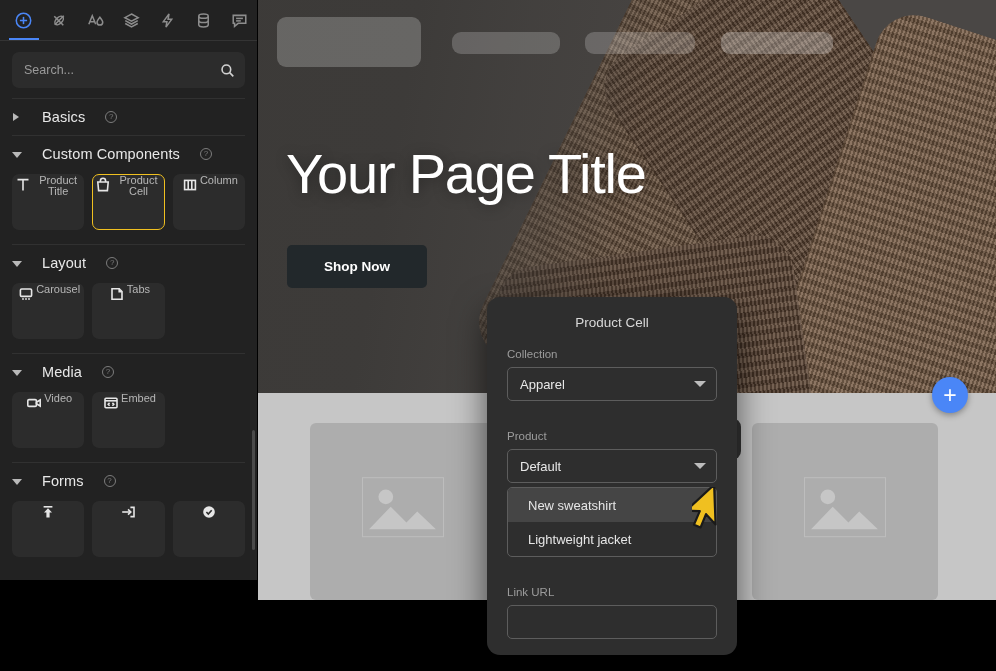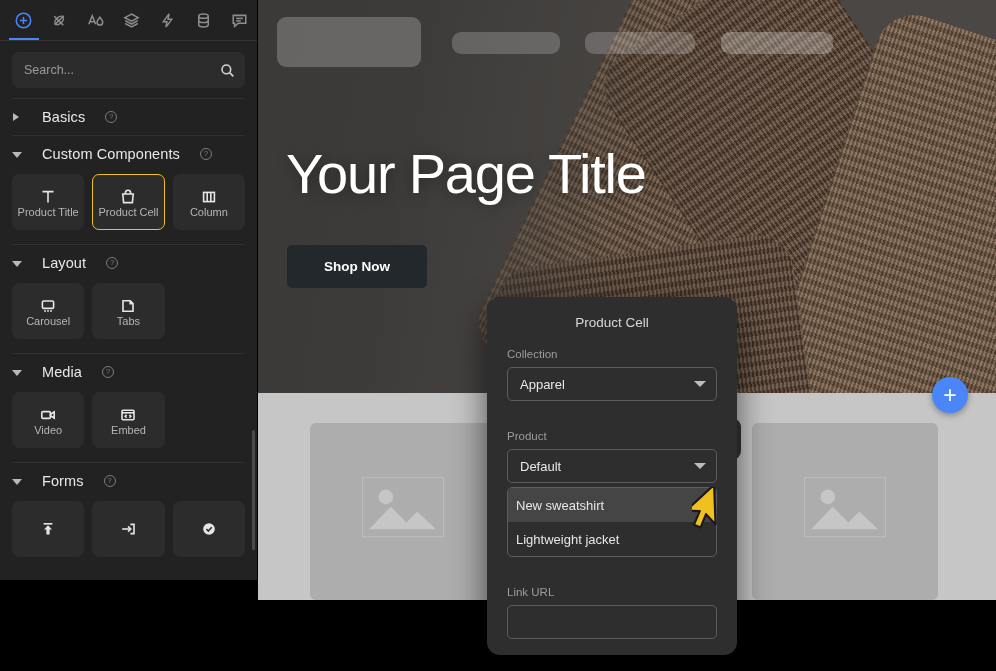--- a/index.html
+++ b/index.html
@@ -115,22 +115,22 @@
     display: grid;
     grid-template-columns: repeat(3, 1fr);
     gap: 8px;
     padding: 2px 12px 14px 12px;
   }
   .tile {
     height: 56px;
     background: #2c2c2c;
     border-radius: 7px;
     border: 1.5px solid transparent;
-    display: flex; flex-direction: column;
-    align-items: center; justify-content: center;
+    display: flex; flex-direction: row;
+    align-items: flex-start; justify-content: center;
     cursor: pointer;
   }
   .tile.selected { border-color: #f0c020; }
   .tile .glyph {
     height: 20px;
     display:flex; align-items:center; justify-content:center;
     color: #e6e6e6;
   }
   .tile .glyph svg { display:block; }
   .tile .glyph .s { stroke:#e6e6e6; fill:none; stroke-width:1.6; }
@@ -329,21 +329,21 @@
   .fgroup { margin-bottom: 29px; }
   .dropdown {
     margin-top: 4px;
     border: 1px solid #5d5d5d;
     border-radius: 5px;
     overflow: hidden;
   }
   .dd-item {
     height: 34px;
     display: flex; align-items: center;
-    padding: 0 8px;
+    padding: 0 20px;
     color: #e6e6e6;
     font-size: 13px;
     cursor: pointer;
   }
   .dd-item.hl { background: #454545; }
   .text-input {
     height: 34px;
     border: 1px solid #5d5d5d;
     border-radius: 5px;
     background: transparent;

